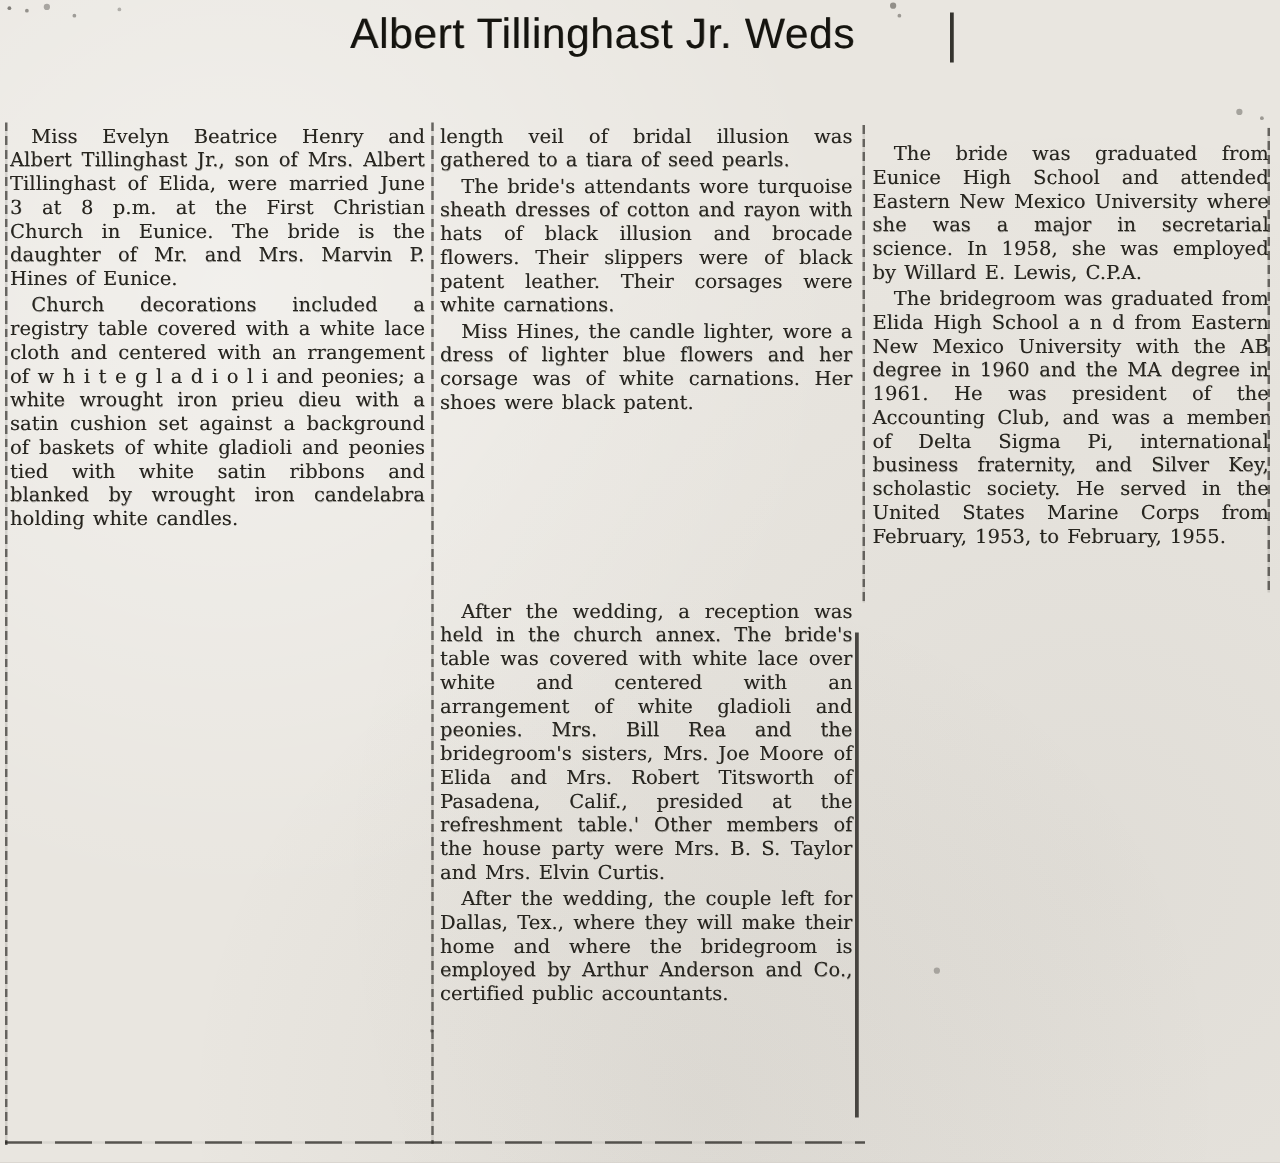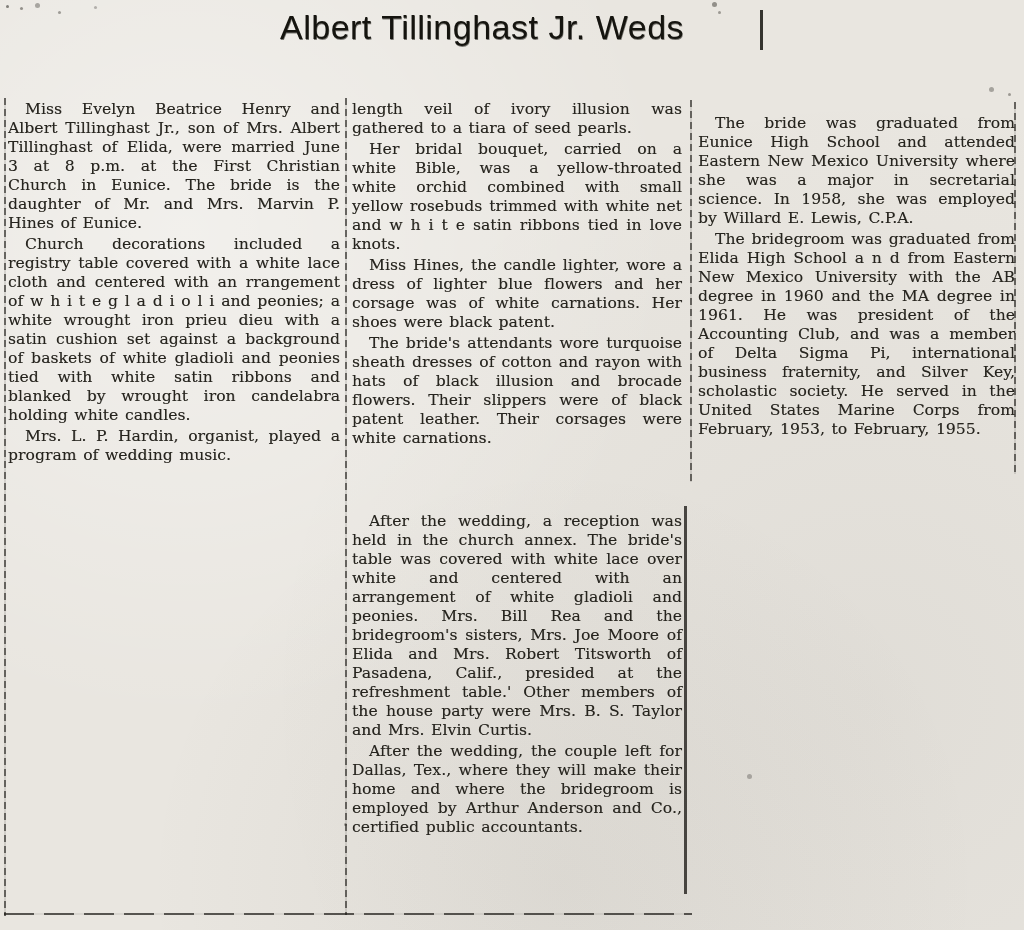--- a/index.html
+++ b/index.html
@@ -38,21 +38,21 @@
     font-size: 15.5px;
     line-height: 19px;
     text-align: justify;
     word-spacing: 1.5px;
     letter-spacing: 0.1px;
     text-shadow: 0.3px 0.3px 0 rgba(40,38,32,0.40);
   }
   .indent { text-indent: 17px; }
   .col1 { left: 8px;   top: 100px; width: 332px; }
   .col2a { left: 352px; top: 100px; width: 330px; }
-  .col2b { left: 352px; top: 512px; width: 330px; }
+  .col2b { left: 352px; top: 480px; width: 330px; }
   .col3 { left: 698px; top: 114px; width: 317px; }
   .vrule {
     position: absolute;
     width: 1.5px;
     background: repeating-linear-gradient(to bottom,
       rgba(30,28,24,0.65) 0 7px,
       rgba(30,28,24,0.12) 7px 11px);
   }
   .vrule.heavy { width: 2.5px; background: rgba(28,26,22,0.78); }
   .hrule {
@@ -102,28 +102,26 @@
   <div class="vrule" style="left:4px; top:98px; height:818px;"></div>
   <div class="vrule" style="left:345px; top:98px; height:817px;"></div>
   <div class="vrule" style="left:690px; top:100px; height:382px;"></div>
   <div class="vrule heavy" style="left:684px; top:506px; height:388px;"></div>
   <div class="vrule" style="left:1014px; top:102px; height:372px;"></div>
   <div class="hrule" style="left:4px; top:913px; width:688px;"></div>
 
   <div class="col col1">
     <p class="para indent">Miss Evelyn Beatrice Henry and Albert Tillinghast Jr., son of Mrs. Albert Tillinghast of Elida, were married June 3 at 8 p.m. at the First Christian Church in Eunice. The bride is the daughter of Mr. and Mrs. Marvin P. Hines of Eunice.</p>
     <p class="para indent">Church decorations included a registry table covered with a white lace cloth and centered with an rrangement of w h i t e g l a d i o l i and peonies; a white wrought iron prieu dieu with a satin cushion set against a background of baskets of white gladioli and peonies tied with white satin ribbons and blanked by wrought iron candelabra holding white candles.</p>
-    <p class="para indent">Mrs. L. P. Hardin, organist, played a program of wedding music.</p>
   </div>
 
   <div class="col col2a">
-    <p class="para">length veil of ivory illusion was gathered to a tiara of seed pearls.</p>
-    <p class="para indent">Her bridal bouquet, carried on a white Bible, was a yellow-throated white orchid combined with small yellow rosebuds trimmed with white net and w h i t e satin ribbons tied in love knots.</p>
+    <p class="para">length veil of bridal illusion was gathered to a tiara of seed pearls.</p>
+    <p class="para indent">The bride's attendants wore turquoise sheath dresses of cotton and rayon with hats of black illusion and brocade flowers. Their slippers were of black patent leather. Their corsages were white carnations.</p>
     <p class="para indent">Miss Hines, the candle lighter, wore a dress of lighter blue flowers and her corsage was of white carnations. Her shoes were black patent.</p>
-    <p class="para indent">The bride's attendants wore turquoise sheath dresses of cotton and rayon with hats of black illusion and brocade flowers. Their slippers were of black patent leather. Their corsages were white carnations.</p>
   </div>
 
   <div class="col col2b">
     <p class="para indent">After the wedding, a reception was held in the church annex. The bride's table was covered with white lace over white and centered with an arrangement of white gladioli and peonies. Mrs. Bill Rea and the bridegroom's sisters, Mrs. Joe Moore of Elida and Mrs. Robert Titsworth of Pasadena, Calif., presided at the refreshment table.' Other members of the house party were Mrs. B. S. Taylor and Mrs. Elvin Curtis.</p>
     <p class="para indent">After the wedding, the couple left for Dallas, Tex., where they will make their home and where the bridegroom is employed by Arthur Anderson and Co., certified public accountants.</p>
   </div>
 
   <div class="col col3">
     <p class="para indent">The bride was graduated from Eunice High School and attended Eastern New Mexico University where she was a major in secretarial science. In 1958, she was employed by Willard E. Lewis, C.P.A.</p>
     <p class="para indent">The bridegroom was graduated from Elida High School a n d from Eastern New Mexico University with the AB degree in 1960 and the MA degree in 1961. He was president of the Accounting Club, and was a member of Delta Sigma Pi, international business fraternity, and Silver Key, scholastic society. He served in the United States Marine Corps from February, 1953, to February, 1955.</p>

